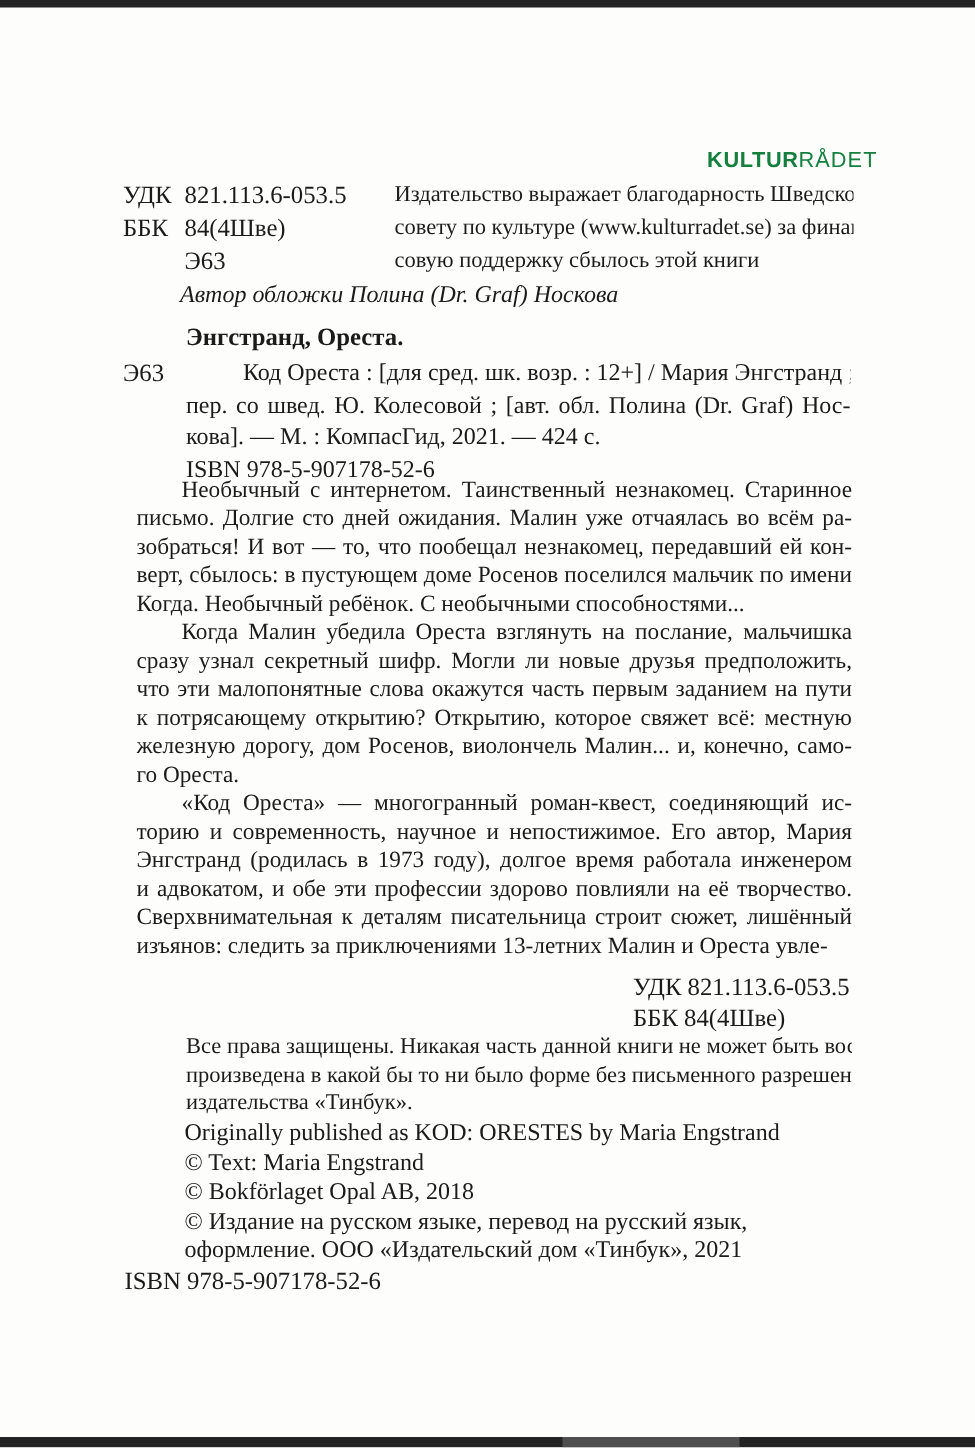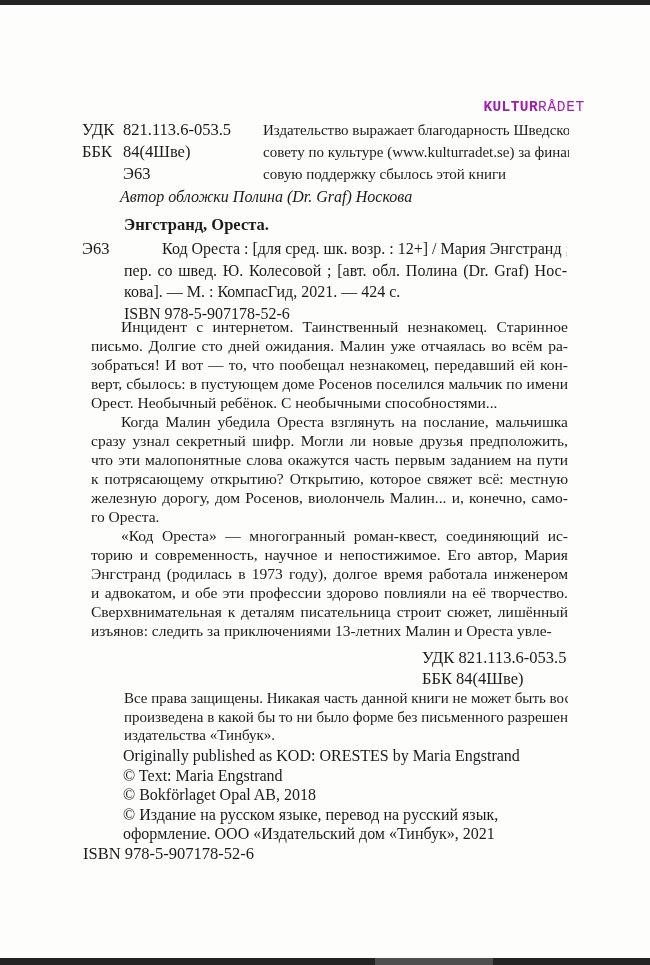--- a/index.html
+++ b/index.html
@@ -8,21 +8,21 @@
     background:#fdfdfc;color:#1b1b1b;overflow:hidden;
     font-family:"Liberation Serif", serif;
   }
   .bar{position:absolute;left:0;width:650px;background:#242424;}
   .bar.top{top:0;height:5px;}
   .bar.bottom{top:958px;height:7px;}
   .bar-gray{position:absolute;left:375px;top:0;width:118px;height:7px;background:#4f4f4f;display:block;}
 
   .logo{
     position:absolute;top:99px;right:65px;
-    font-family:Liberation Mono, monospace;font-size:14.5px;color:#a21caf;
+    font-family:Liberation Sans, sans-serif;font-size:14.5px;color:#15803d;
   }
   .logo-bold{font-weight:700;letter-spacing:.4px;}
   .logo-light{font-weight:400;letter-spacing:.7px;}
 
   .head-class{position:absolute;left:82px;top:119px;font-size:16.5px;line-height:22px;}
   .head-class .lbl{display:inline-block;width:41px;}
 
   .gratitude{position:absolute;left:263px;top:119px;width:306px;font-size:15px;line-height:22px;}
 
   .line{white-space:nowrap;overflow:hidden;}
@@ -76,25 +76,25 @@
   <div class="rec-sign">Э63</div>
   <div class="record just">
       <div class="line">Код Ореста : [для сред. шк. возр. : 12+] / Мария Энгстранд ;</div>
       <div class="line">пер. со швед. Ю. Колесовой ; [авт. обл. Полина (Dr. Graf) Нос-</div>
       <div class="line">кова]. — М. : КомпасГид, 2021. — 424 с.</div>
       <div class="line">ISBN 978-5-907178-52-6</div>
     </div>
 
   <div class="annotation">
       <div class="par">
-        <div class="line">Инцидент с интернетом. Таинственный незнакомец. Старинное</div>
+        <div class="line">Необычный с интернетом. Таинственный незнакомец. Старинное</div>
         <div class="line">письмо. Долгие сто дней ожидания. Малин уже отчаялась во всём ра-</div>
         <div class="line">зобраться! И вот — то, что пообещал незнакомец, передавший ей кон-</div>
         <div class="line">верт, сбылось: в пустующем доме Росенов поселился мальчик по имени</div>
-        <div class="line">Орест. Необычный ребёнок. С необычными способностями...</div>
+        <div class="line">Когда. Необычный ребёнок. С необычными способностями...</div>
       </div>
       <div class="par">
         <div class="line">Когда Малин убедила Ореста взглянуть на послание, мальчишка</div>
         <div class="line">сразу узнал секретный шифр. Могли ли новые друзья предположить,</div>
         <div class="line">что эти малопонятные слова окажутся часть первым заданием на пути</div>
         <div class="line">к потрясающему открытию? Открытию, которое свяжет всё: местную</div>
         <div class="line">железную дорогу, дом Росенов, виолончель Малин... и, конечно, само-</div>
         <div class="line">го Ореста.</div>
       </div>
       <div class="par">

